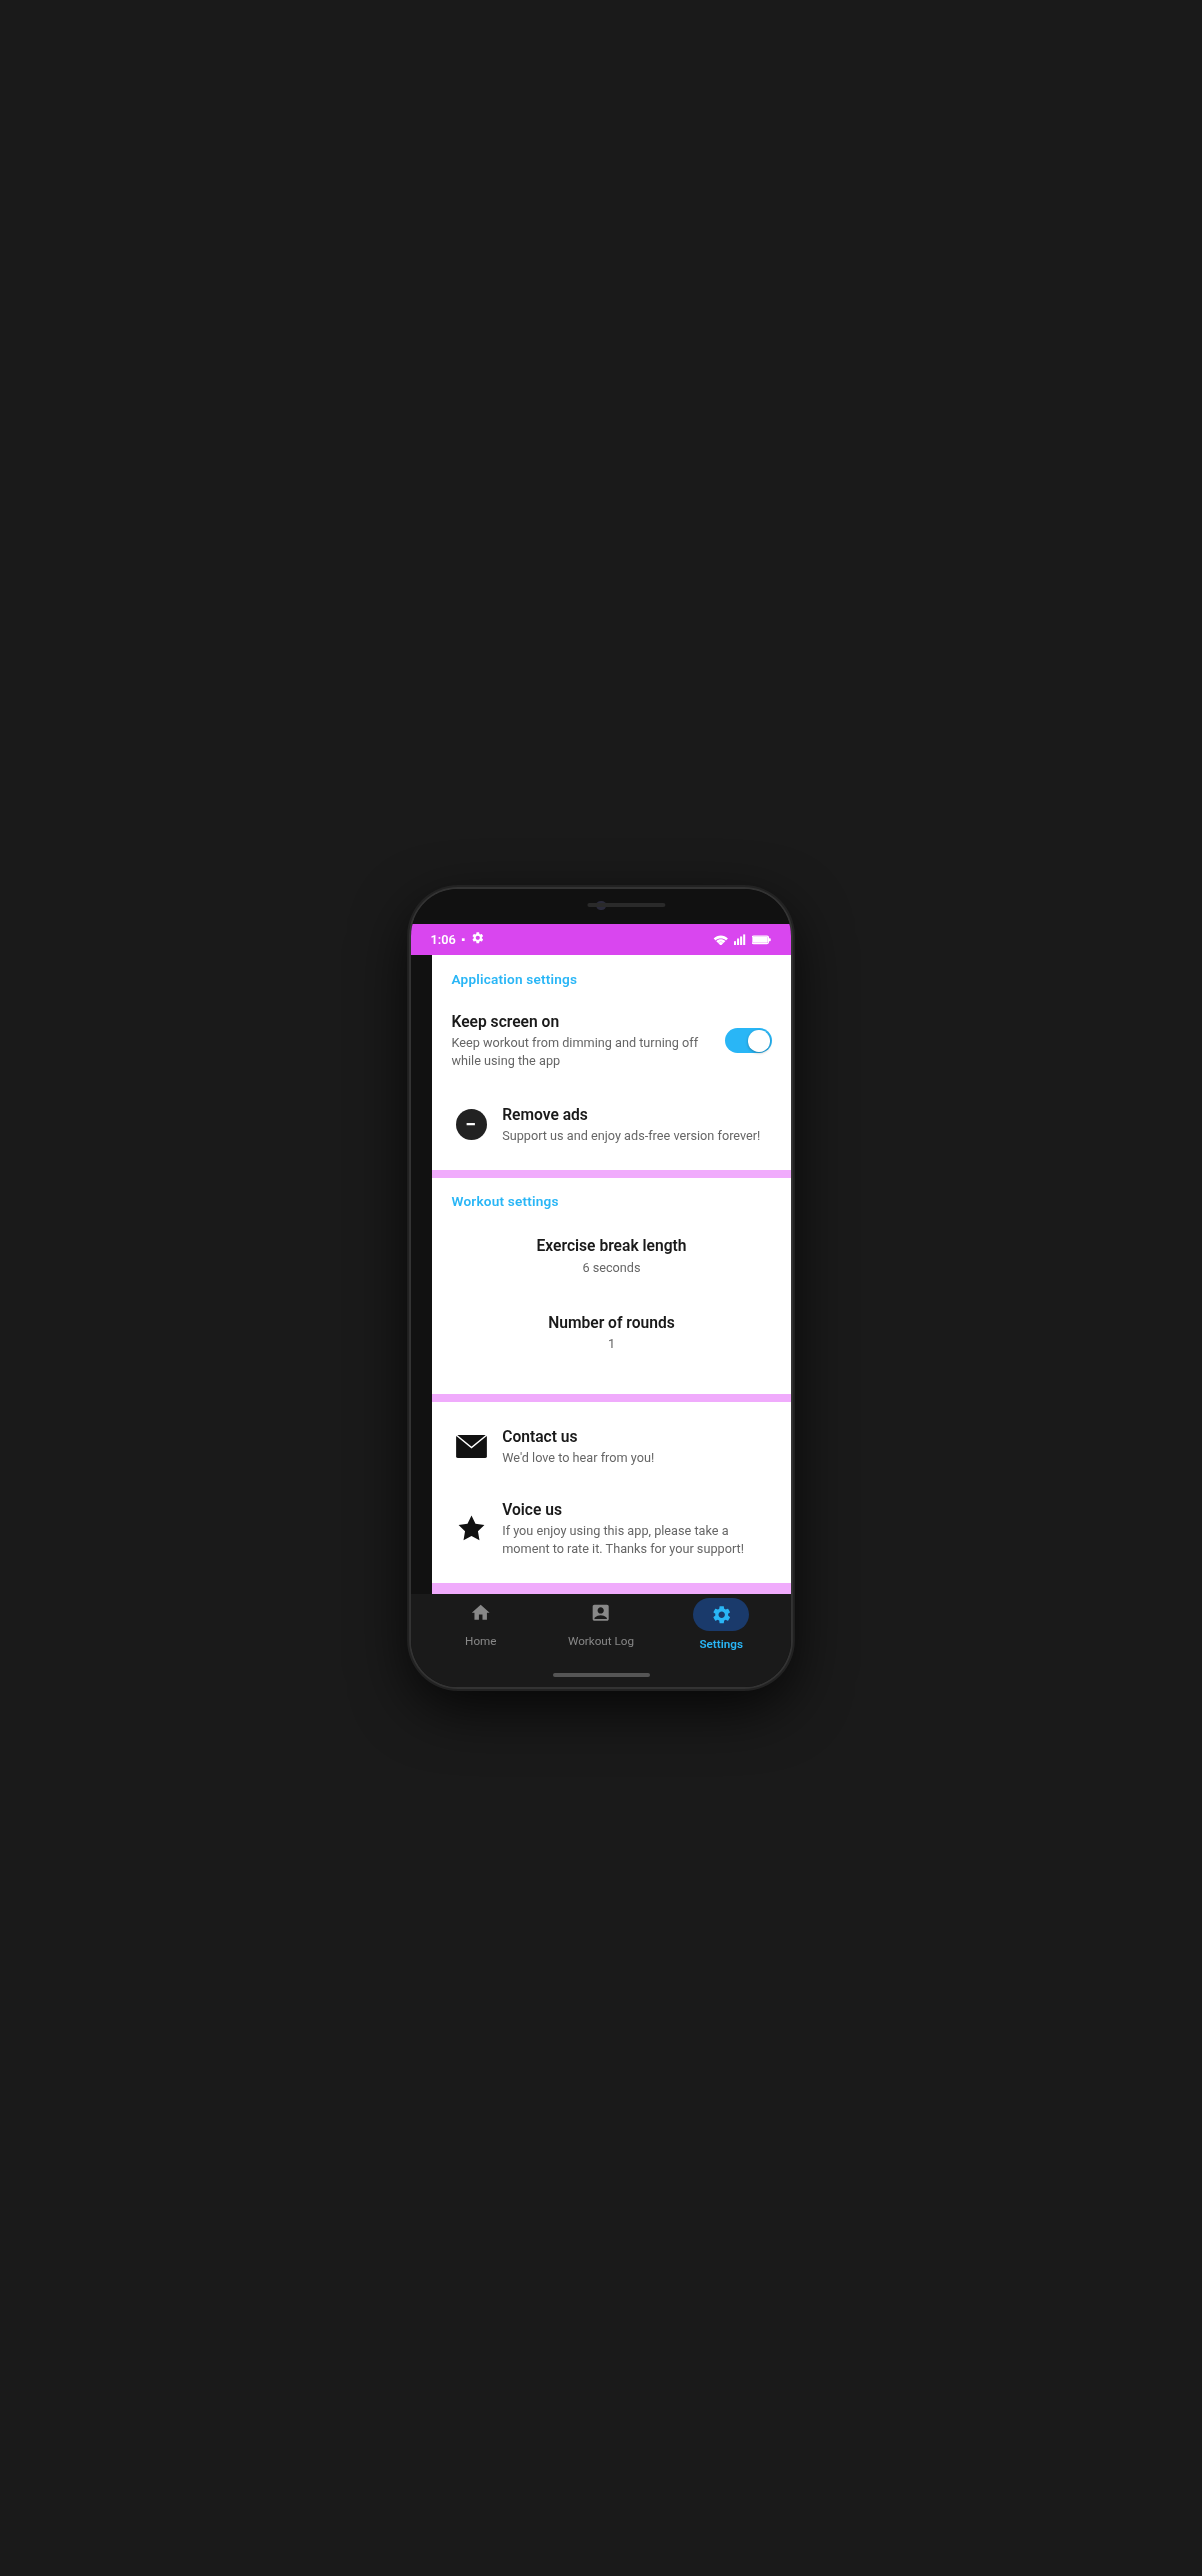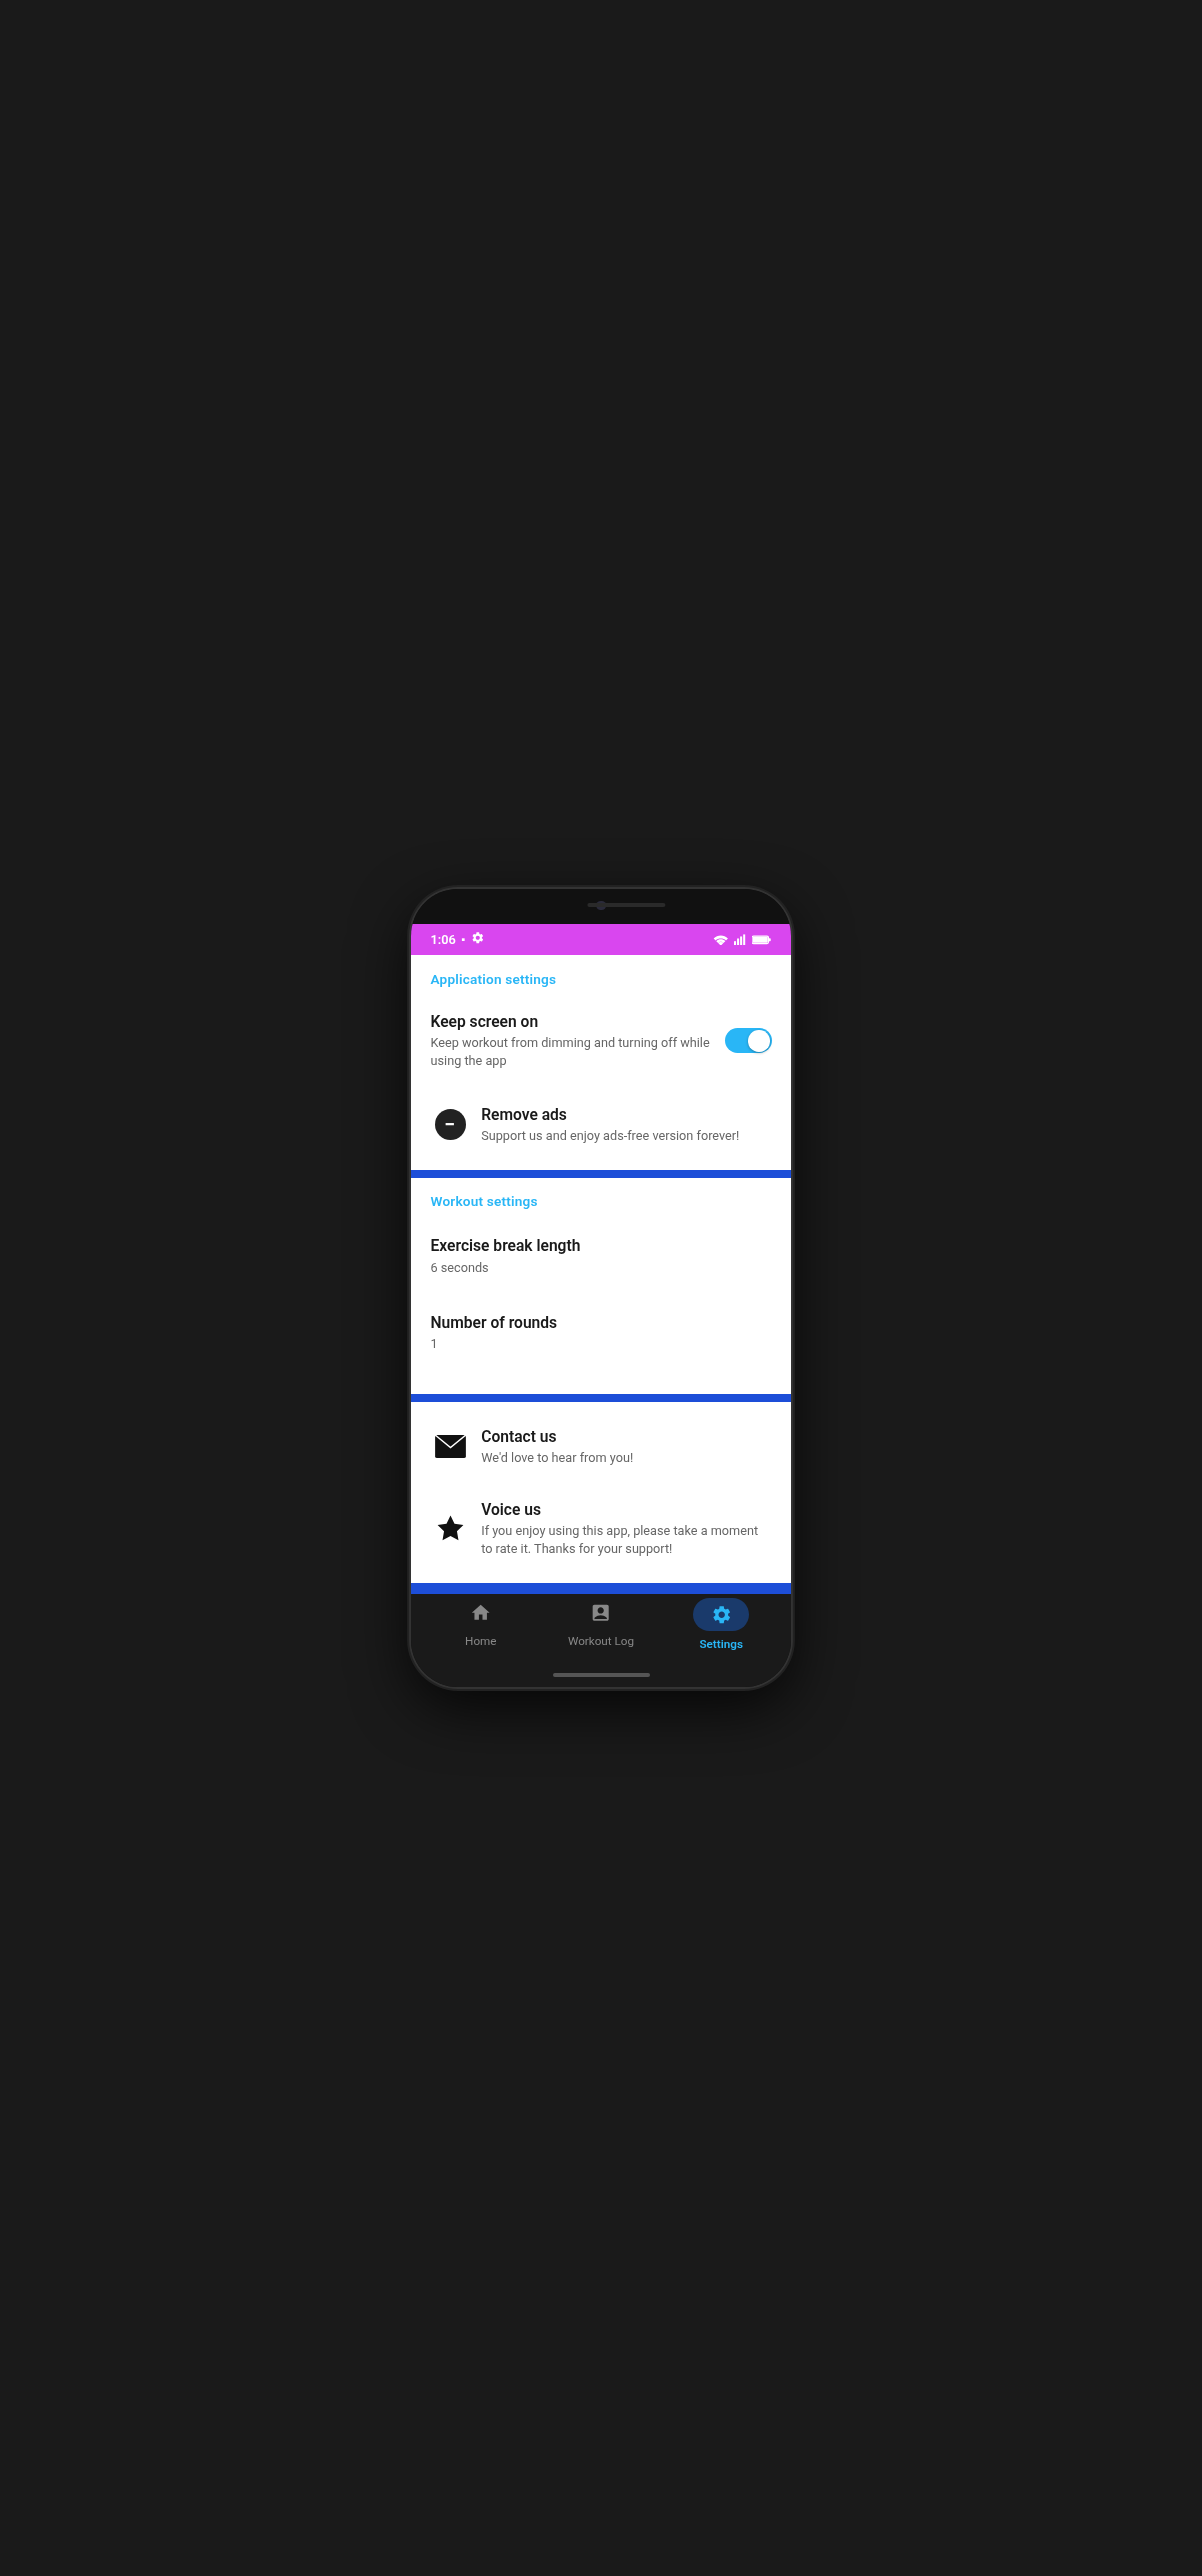--- a/index.html
+++ b/index.html
@@ -92,22 +92,23 @@
     .screen {
       flex: 1;
       display: flex;
       flex-direction: column;
       overflow: hidden;
     }
 
     
     .settings-content {
       flex: 1;
-      background: #1d4ed8;
+      background: #f0abfc;
       overflow-y: auto;
+      margin-left: 21px;
     }
 
     
     .settings-section {
       background: #fff;
       margin-bottom: 7.8px;
       padding: 15.6px 19.5px;
     }
 
     .section-header {
@@ -276,20 +277,21 @@
       align-items: center;
       justify-content: center;
       color: #fff;
       font-size: 19.5px;
       font-weight: 700;
       line-height: 1;
     }
 
     .no-icon-padding {
       padding: 11.7px 0;
+      text-align: center;
     }
   </style>
 </head>
 <body>
 
 <div class="phone-frame">
 
   <div class="phone-top-bar">
     <div class="camera-dot"></div>
     <div class="speaker-bar"></div>

